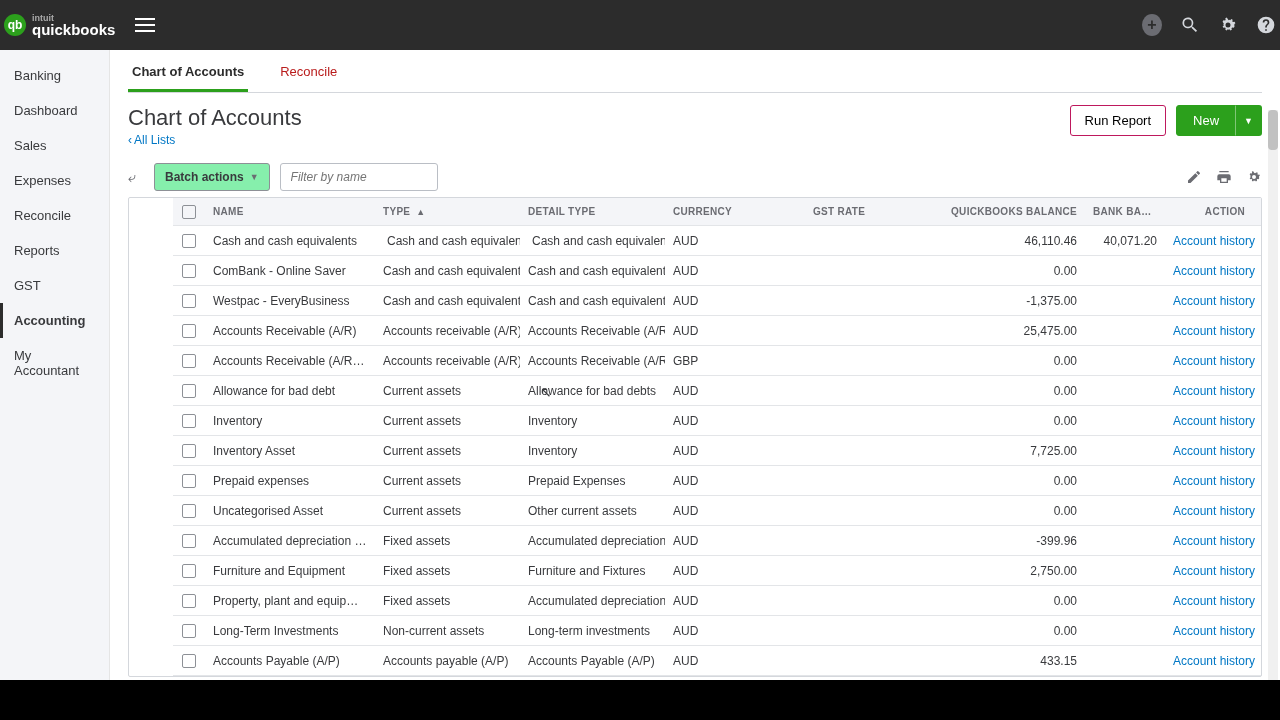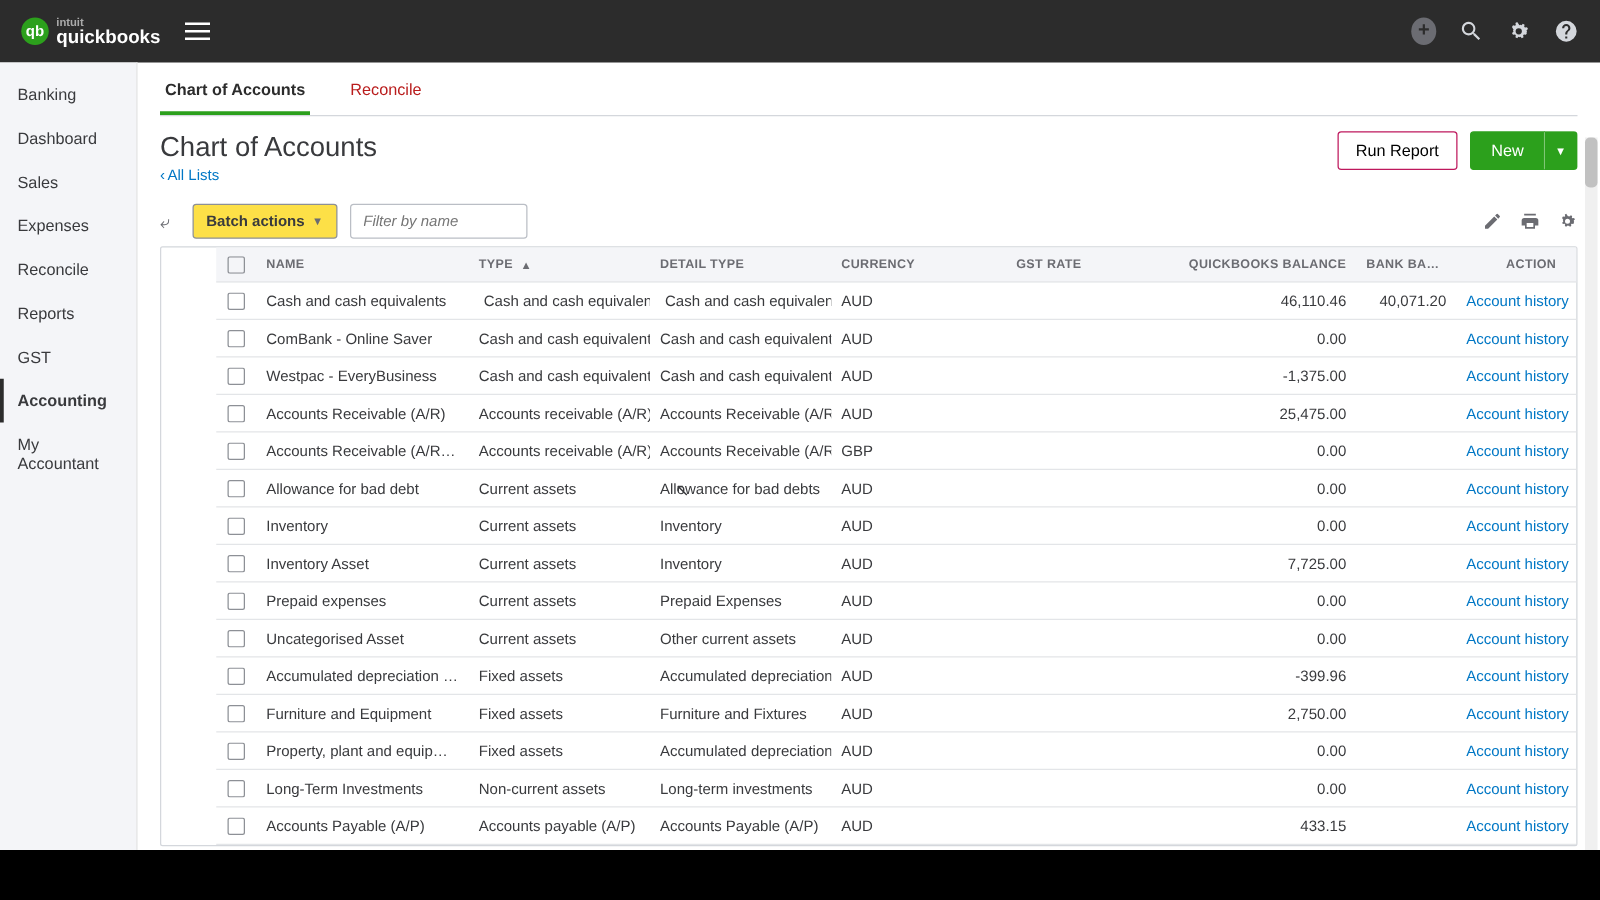--- a/index.html
+++ b/index.html
@@ -1,19 +1,19 @@
 <!DOCTYPE html>
 <html><head>
 <meta charset="utf-8">
 <style>
 * { box-sizing: border-box; margin: 0; padding: 0; }
 body { font-family: -apple-system, BlinkMacSystemFont, "Segoe UI", Helvetica, Arial, sans-serif; font-size: 13px; color: #393a3d; background: #fff; overflow: hidden; }
 
 
-.topbar { height: 50px; background: #2c2c2c; display: flex; align-items: center; padding: 0 17px; justify-content: space-between; }
+.topbar { height: 50px; background: #2c2c2c; display: flex; align-items: center; padding: 0 4px; justify-content: space-between; }
 .topbar-left { display: flex; align-items: center; gap: 16px; }
 .logo-wrap { display: flex; align-items: center; gap: 6px; color: #fff; font-weight: 600; font-size: 15px; }
 .logo-circle { width: 22px; height: 22px; border-radius: 50%; background: #2ca01c; display: flex; align-items: center; justify-content: center; color: #fff; font-size: 12px; font-weight: bold; }
 .smalltxt { font-size: 9px; color: #aaa; display: block; margin-bottom: -2px; }
 .hamburger { cursor: pointer; padding: 4px; }
 .hamburger div { width: 20px; height: 2px; background: #fff; margin: 4px 0; }
 .topbar-right { display: flex; gap: 18px; align-items: center; }
 .top-icon { width: 20px; height: 20px; cursor: pointer; display: flex; align-items: center; justify-content: center; }
 .top-icon svg { fill: #d4d7dc; }
 .plus-circle { width: 22px; height: 22px; border-radius: 50%; background: #6b6c72; display: flex; align-items: center; justify-content: center; color: #2c2c2c; font-size: 16px; font-weight: bold; }
@@ -38,22 +38,22 @@
 .back-link { color: #0077c5; font-size: 12px; cursor: pointer; display: flex; align-items: center; gap: 2px; margin-top: 2px; }
 .header-actions { display: flex; gap: 10px; align-items: center; }
 .btn { border: 1px solid #be185d; background: #fff; border-radius: 3px; padding: 7px 14px; cursor: pointer; font-size: 13px; }
 .btn-new { background: #2ca01c; color: #fff; border-color: #2ca01c; display: flex; align-items: center; }
 .btn-new-drop { background: #2ca01c; border-left: 1px solid rgba(255,255,255,0.4); padding: 7px 8px; border-radius: 0 3px 3px 0; margin-left: -1px; cursor: pointer; }
 .btn-new-main { border-radius: 3px 0 0 3px; padding: 7px 16px; }
 
 .table-controls { display: flex; justify-content: space-between; margin-top: 16px; margin-bottom: 6px; align-items: center; }
 .controls-left { display: flex; align-items: center; gap: 10px; }
 .collapse-icon { width: 16px; font-size: 14px; color: #6b6c72; cursor: pointer; }
-.batch-btn { border: 1px solid #8d9096; border-radius: 3px; padding: 6px 10px; font-size: 12px; font-weight: 600; cursor: pointer; display: flex; align-items: center; gap: 6px; background: #fde047; }
-.filter-input { border: 1px solid #babec5; border-radius: 3px; padding: 6px 10px; width: 142px; font-size: 12px; font-style: italic; color: #999; }
+.batch-btn { border: 1px solid #8d9096; border-radius: 3px; padding: 6px 10px; font-size: 12px; font-weight: 600; cursor: pointer; display: flex; align-items: center; gap: 6px; background: #86efac; }
+.filter-input { border: 1px solid #babec5; border-radius: 3px; padding: 6px 10px; width: 158px; font-size: 12px; font-style: italic; color: #999; }
 .controls-right { display: flex; gap: 14px; color: #6b6c72; }
 .util-icon { cursor: pointer; width: 16px; height: 16px; }
 
 
 .table { border: 1px solid #d4d7dc; border-radius: 2px; padding-left: 44px; }
 .thead, .trow { display: flex; align-items: center; border-bottom: 1px solid #e3e5e8; font-size: 12px; }
 .thead { background: #f4f5f8; color: #6b6c72; font-weight: 600; text-transform: uppercase; font-size: 10px; letter-spacing: 0.3px; height: 28px; }
 .trow { height: 30px; color: #393a3d; }
 .cell { padding: 0 8px; overflow: hidden; white-space: nowrap; text-overflow: ellipsis; }
 .c-check { width: 32px; flex-shrink: 0; display: flex; justify-content: center; }

